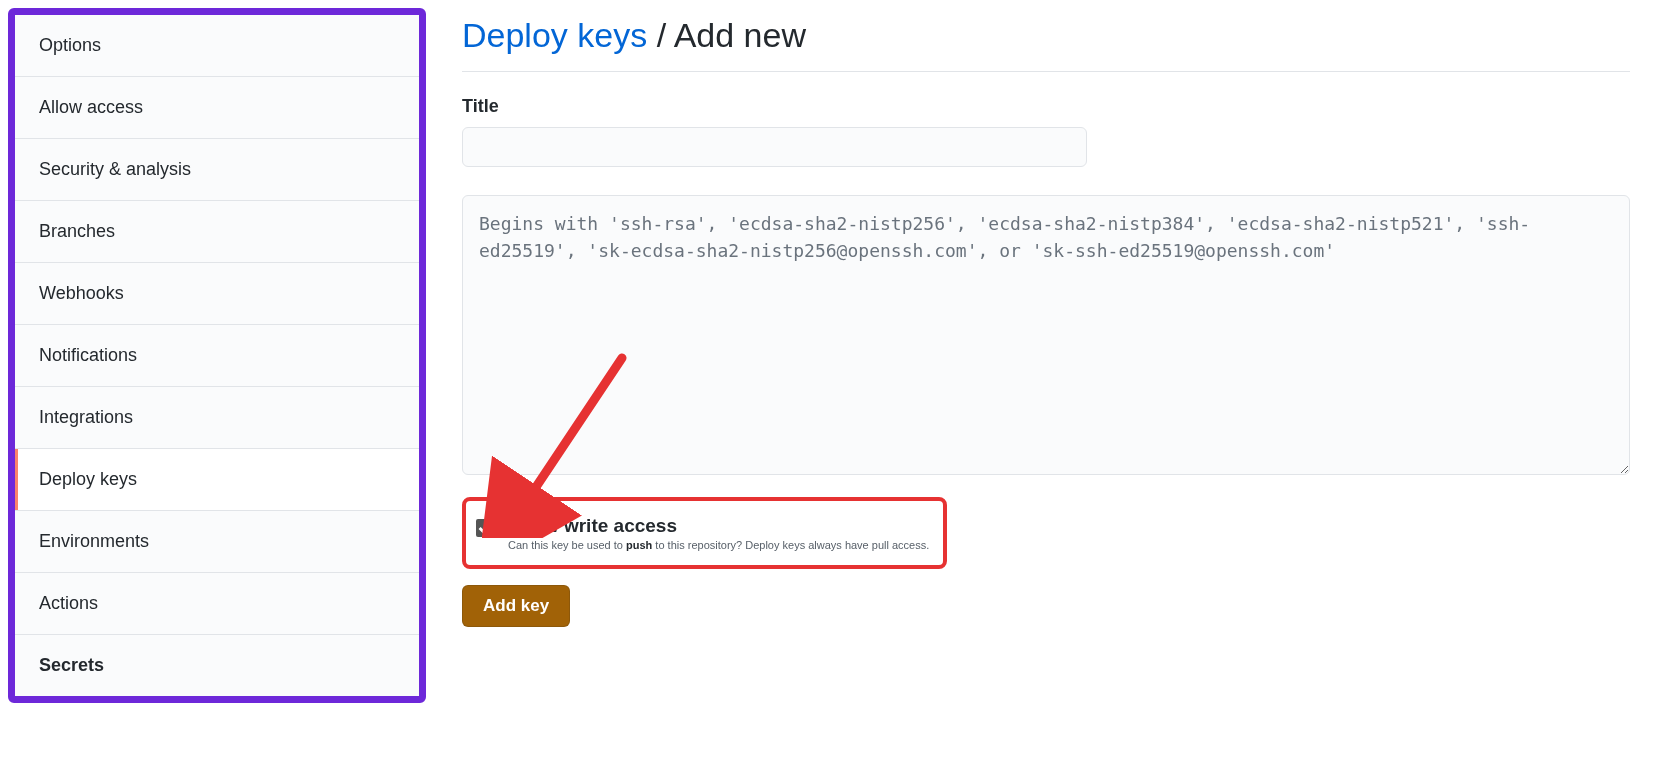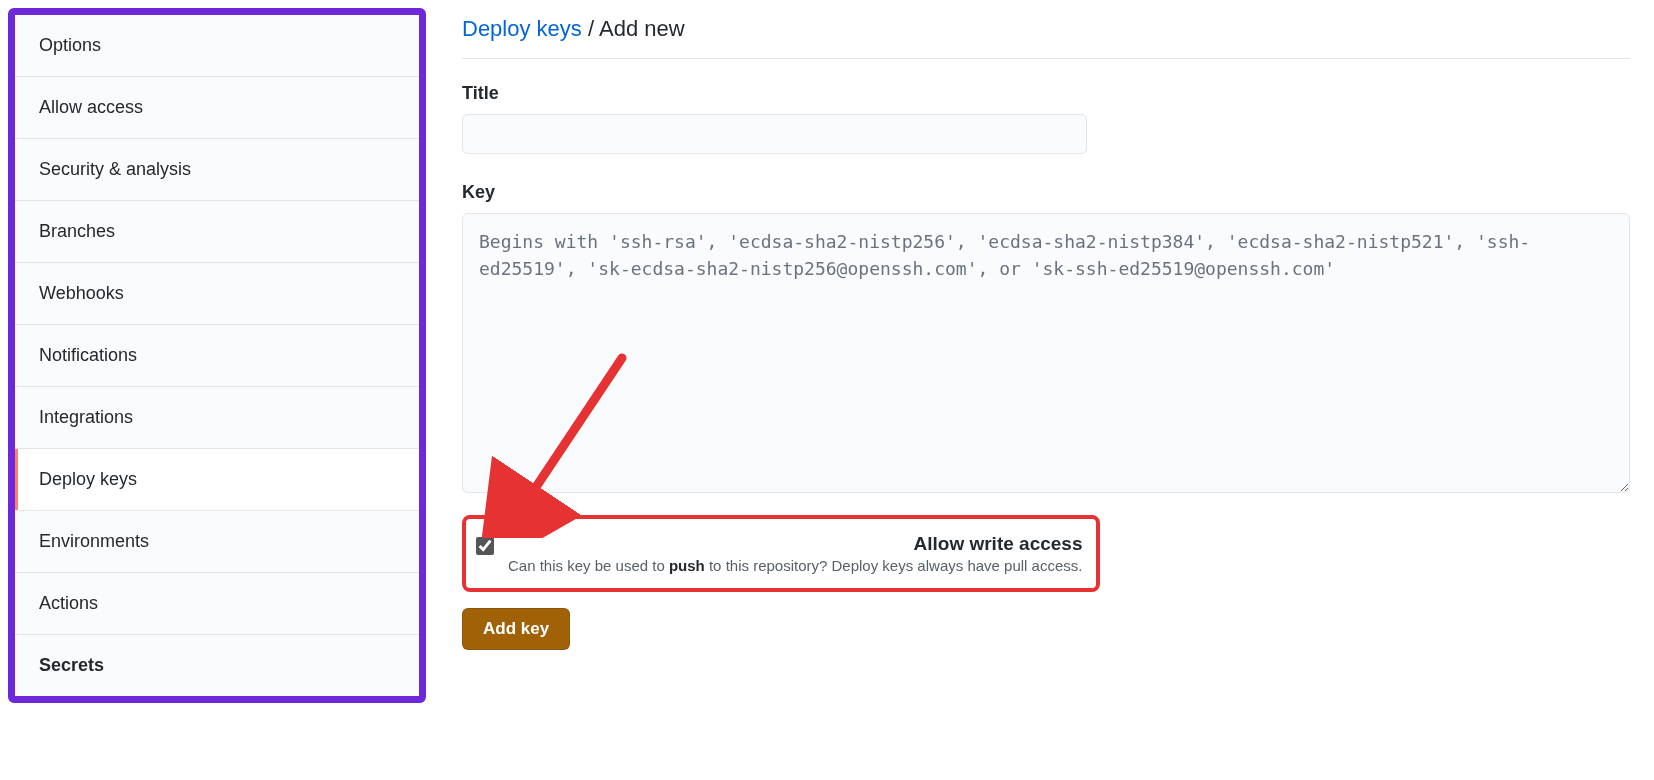--- a/index.html
+++ b/index.html
@@ -39,21 +39,21 @@
       bottom: 0;
       width: 3px;
       background: #f9826c;
     }
     .main {
       flex: 1;
       padding: 8px 16px 0 0;
       position: relative;
     }
     .header {
-      font-size: 22px;
+      font-size: 34px;
       font-weight: 400;
       padding-bottom: 16px;
       border-bottom: 1px solid #e1e4e8;
       margin-bottom: 24px;
     }
     .header-link {
       color: #0366d6;
     }
     .header-sep { color: #24292e; }
     .header-current { color: #24292e; }
@@ -103,24 +103,23 @@
       height: 18px;
       margin-top: 4px;
       accent-color: #555;
       flex-shrink: 0;
     }
     .checkbox-title {
       font-weight: 600;
       font-size: 19px;
       color: #24292e;
       margin-bottom: 2px;
-      text-align: right;
     }
     .checkbox-desc {
-      font-size: 15px;
+      font-size: 11px;
       color: #586069;
     }
     .checkbox-desc strong { color: #24292e; font-weight:600; }
     .btn-primary {
       background: #a16207;
       color: #fff;
       border: 1px solid rgba(27,31,35,.15);
       border-radius: 6px;
       padding: 10px 20px;
       font-size: 17px;
@@ -150,21 +149,20 @@
 </nav>
 
 <main class="main">
   <h1 class="header">
     <span class="header-link">Deploy keys</span><span class="header-sep"> / </span><span class="header-current">Add new</span>
   </h1>
 
   <label class="form-label">Title</label>
   <input type="text" class="form-input" value="" style="">
 
-  <label class="form-label">Key</label>
   <textarea class="form-textarea" placeholder="Begins with 'ssh-rsa', 'ecdsa-sha2-nistp256', 'ecdsa-sha2-nistp384', 'ecdsa-sha2-nistp521', 'ssh-ed25519', 'sk-ecdsa-sha2-nistp256@openssh.com', or 'sk-ssh-ed25519@openssh.com'" style=""></textarea>
 
   <div class="checkbox-box">
     <input type="checkbox" class="checkbox-control" checked="" style="">
     <div>
       <div class="checkbox-title">Allow write access</div>
       <div class="checkbox-desc"><span>Can this key be used to </span><strong>push</strong><span> to this repository? Deploy keys always have pull access.</span></div>
     </div>
   </div>
 

